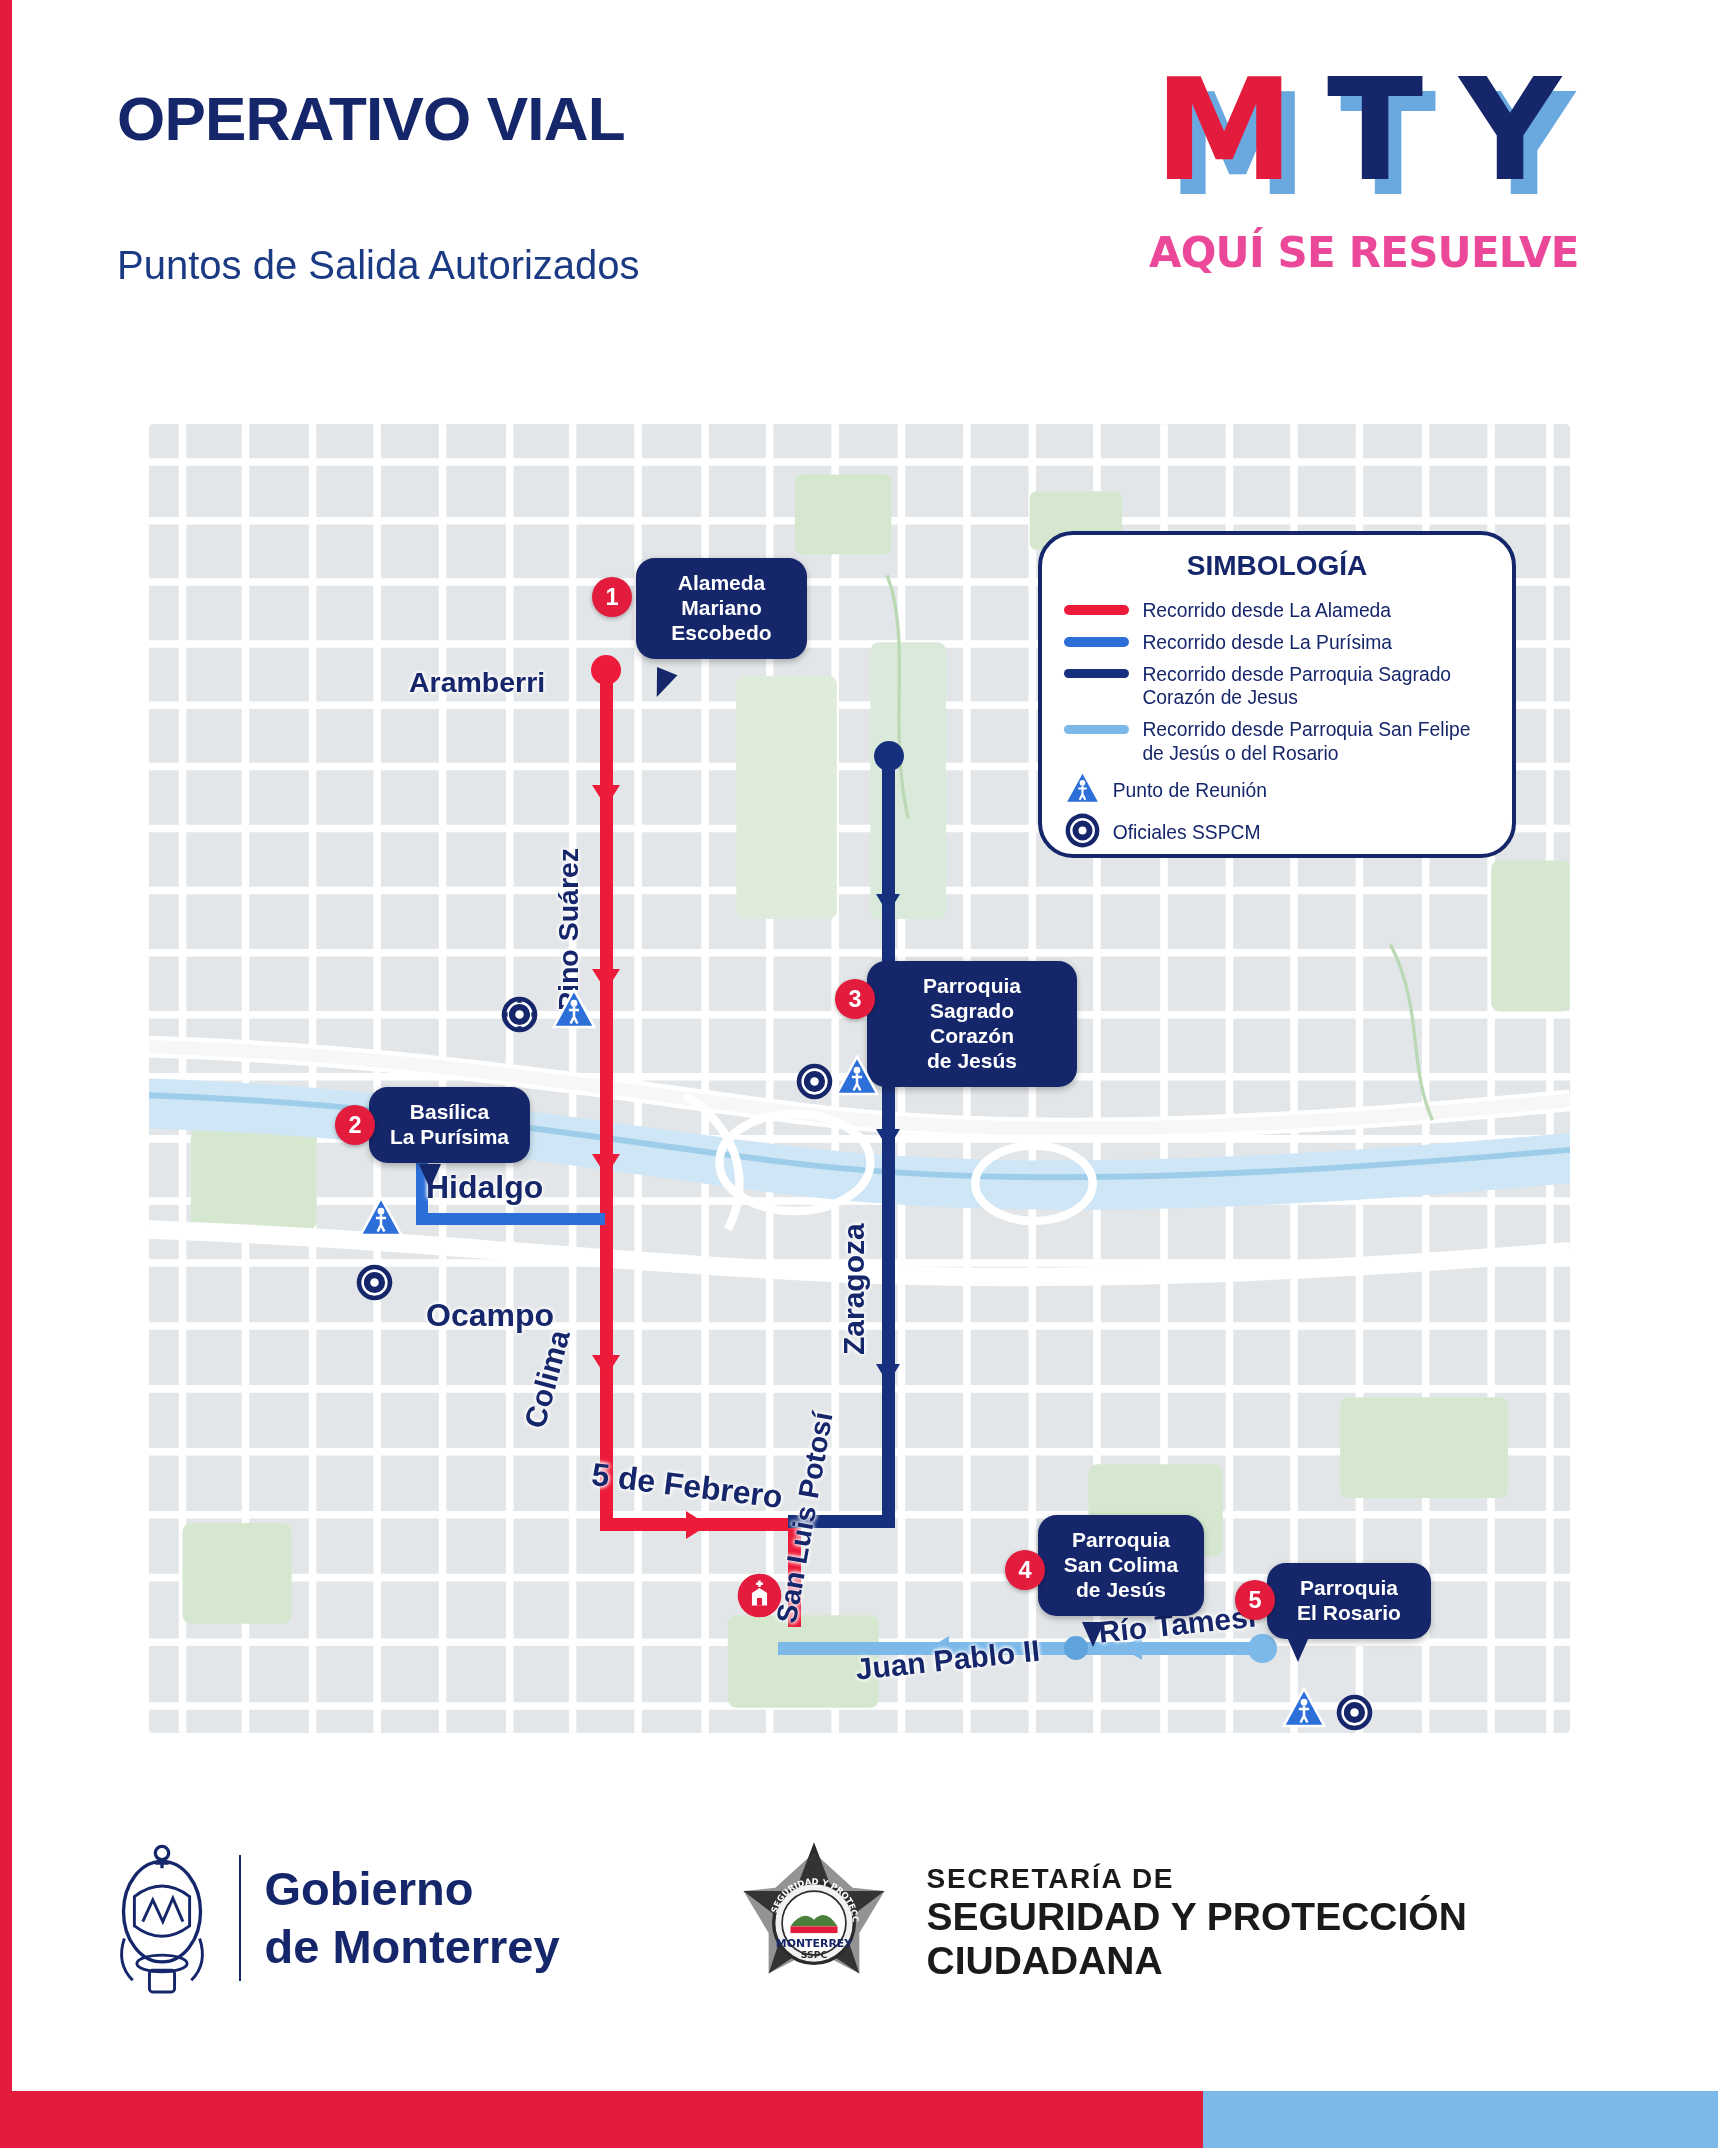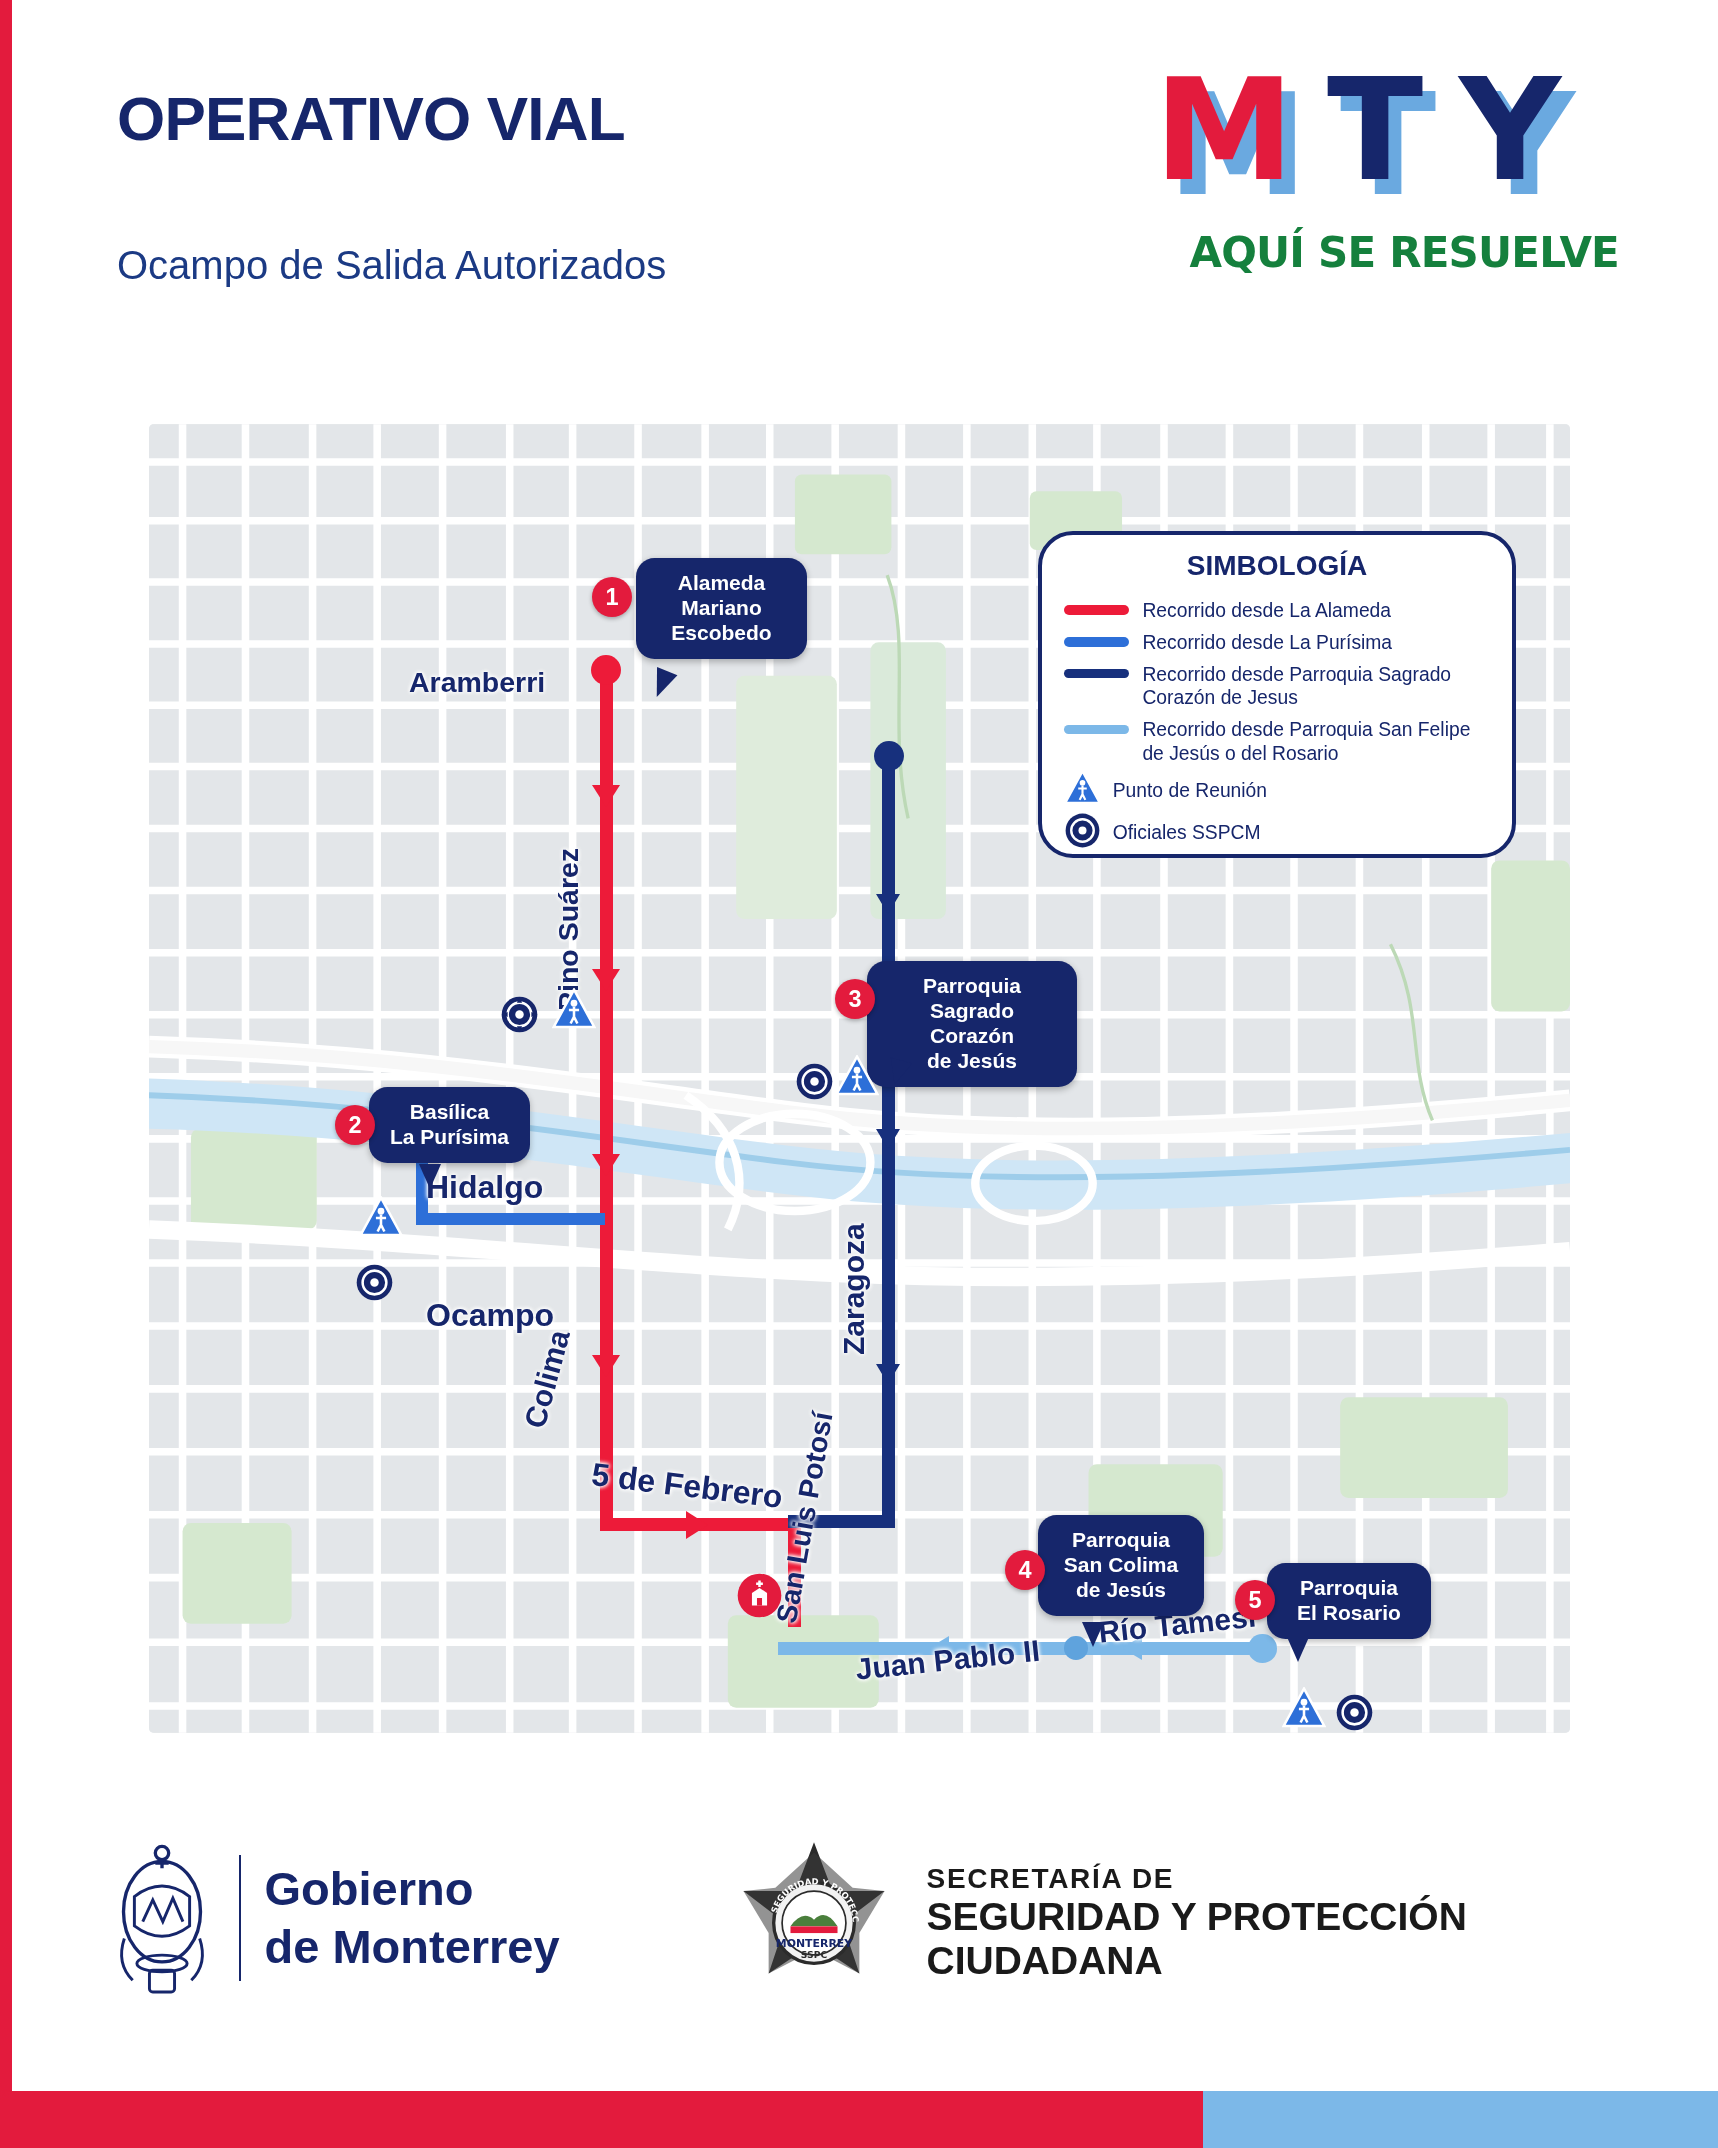--- a/index.html
+++ b/index.html
@@ -54,22 +54,22 @@
   }
   .mty-m { left: 5px; top: 0; color: #e31b3d; letter-spacing: -5px; }
   .mty-m-shadow { left: 18.5px; top: 15px; color: #6aa9e0; z-index: 0; }
   .mty-t { left: 178px; top: 0; color: #16266b; }
   .mty-t-shadow { left: 191px; top: 15px; color: #6aa9e0; z-index: 0; }
   .mty-y { left: 310px; top: 0; color: #16266b; }
   .mty-y-shadow { left: 324px; top: 15px; color: #6aa9e0; z-index: 0; }
   .mty-top { z-index: 2; }
   .mty-tag {
     position: absolute; left: 0; top: 168px; width: 470px;
-    text-align: right;
-    font-size: 42px; font-weight: bold; color: #15803d;
+    text-align: left;
+    font-size: 42px; font-weight: bold; color: #ec4899;
     font-family: "DejaVu Sans", sans-serif;
     letter-spacing: -0.8px;
   }
 
   
   .map-wrap {
     position: absolute; left: 149px; top: 424px;
     width: 1421px; height: 1309px;
     border-radius: 5px;
     overflow: hidden;
@@ -219,21 +219,21 @@
 </style>
 </head>
 <body>
 
 <div id="page">
 
   <div class="edge-stripe"></div>
 
   <div class="header">
     <div class="title-main">OPERATIVO VIAL</div>
-    <div class="title-sub2">Ocampo de Salida Autorizados</div>
+    <div class="title-sub2">Puntos de Salida Autorizados</div>
 
     <div class="mty-logo">
       <div class="mty-word">
         <div class="mty-letter mty-m-shadow mty-m" style="left:18.5px;top:15px;color:#6aa9e0;">M</div>
         <div class="mty-letter mty-t-shadow">T</div>
         <div class="mty-letter mty-y-shadow">Y</div>
         <div class="mty-letter mty-m mty-top">M</div>
         <div class="mty-letter mty-t mty-top">T</div>
         <div class="mty-letter mty-y mty-top">Y</div>
       </div>

